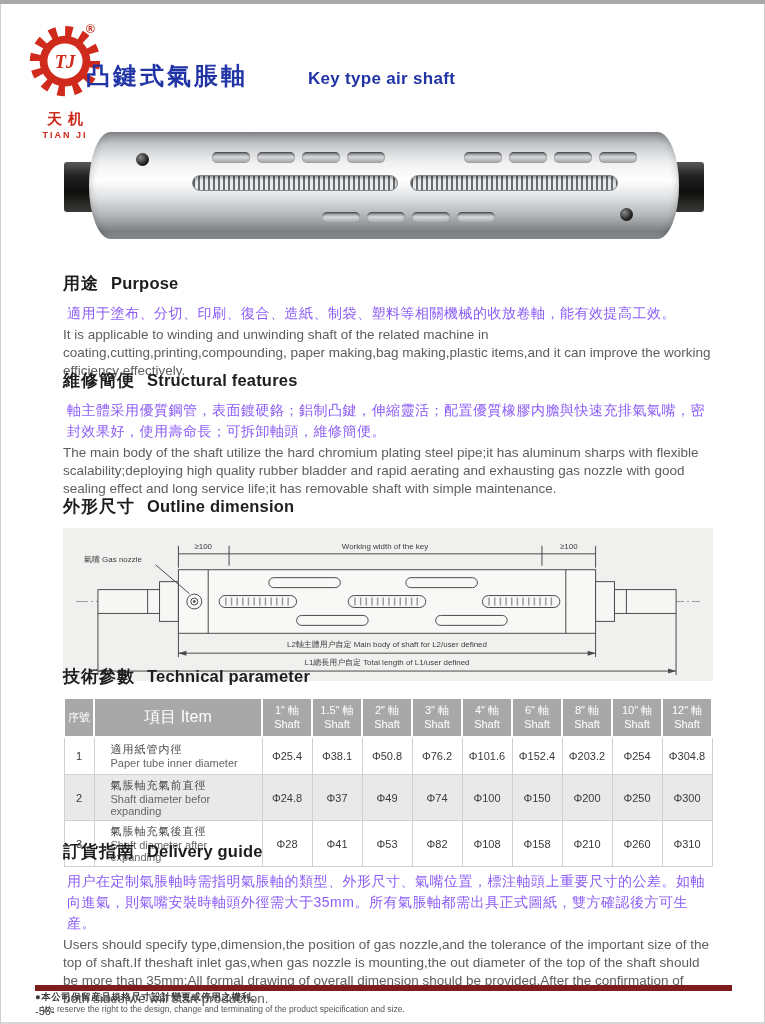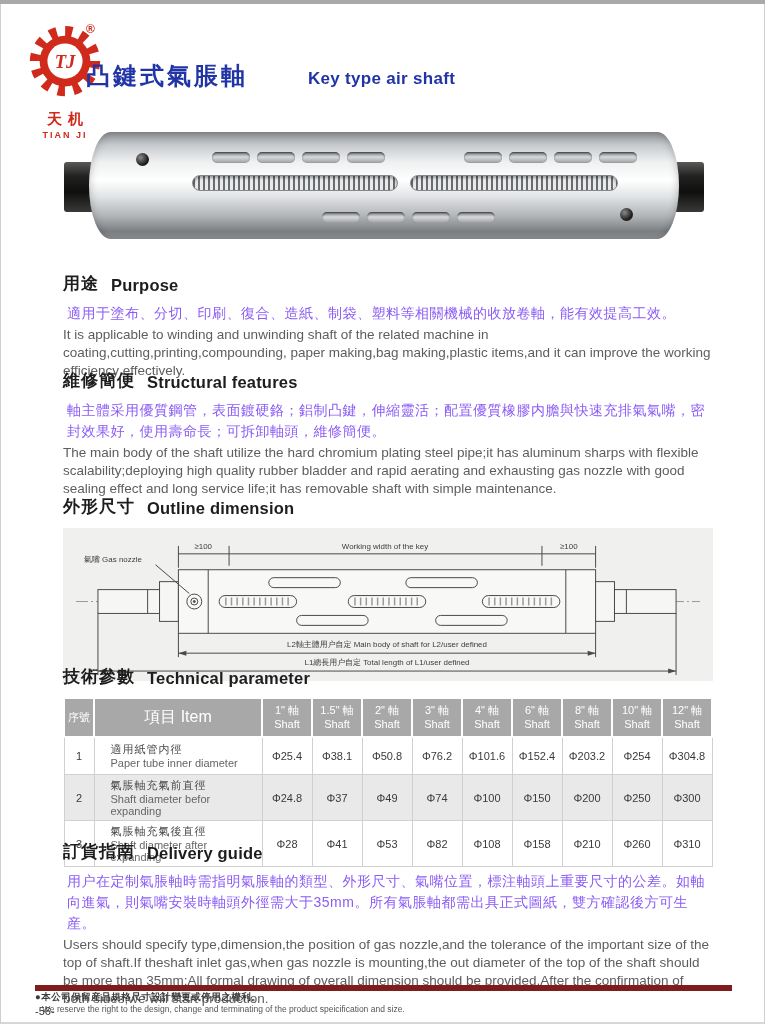--- a/index.html
+++ b/index.html
@@ -35,21 +35,21 @@
   .g1 { left:148px; top:24px; } .g2 { left:400px; top:24px; } .g3 { left:258px; top:84px; }
   .ruler { position:absolute; top:47px; height:16px; border-radius:8px; border:1px solid #85888b;
     background:repeating-linear-gradient(90deg,#6a6d70 0 2px,#e9eaeb 2px 5px);
     box-shadow: inset 0 2px 3px rgba(0,0,0,.35); }
   .r1 { left:128px; width:206px; } .r2 { left:346px; width:208px; }
   .hole { position:absolute; width:13px; height:13px; border-radius:50%;
     background:radial-gradient(circle at 35% 35%, #8a8a8a, #222 60%, #000); }
   .h1 { left:72px; top:25px; } .h2 { left:556px; top:80px; }
   
   .content { position:absolute; left:63px; top:268px; width:650px; }
-  section h2 { display:flex; align-items:flex-end; gap:12px; color:#1d1d1d; }
+  section h2 { display:flex; align-items:center; gap:12px; color:#1d1d1d; }
   .h-cn { font-size:17px; font-weight:bold; letter-spacing:1px; }
   .h-en { font-size:16.5px; font-weight:bold; letter-spacing:.2px; }
   .p-cn { font-size:14px; color:#8b5cf6; letter-spacing:.5px; line-height:1.5; margin:8px 0 2px 4px; }
   .p-en { font-size:13.5px; color:#5d5d5d; line-height:1.33; }
   .sec-purpose { height:97px; } .sec-features { height:126px; }
   .sec-outline { height:170px; } .sec-params { height:175px; }
   
   .drawing { margin-top:10px; background:#f0f0ee; padding:2px 0; }
   .drawing svg { display:block; margin:0 auto; }
   

